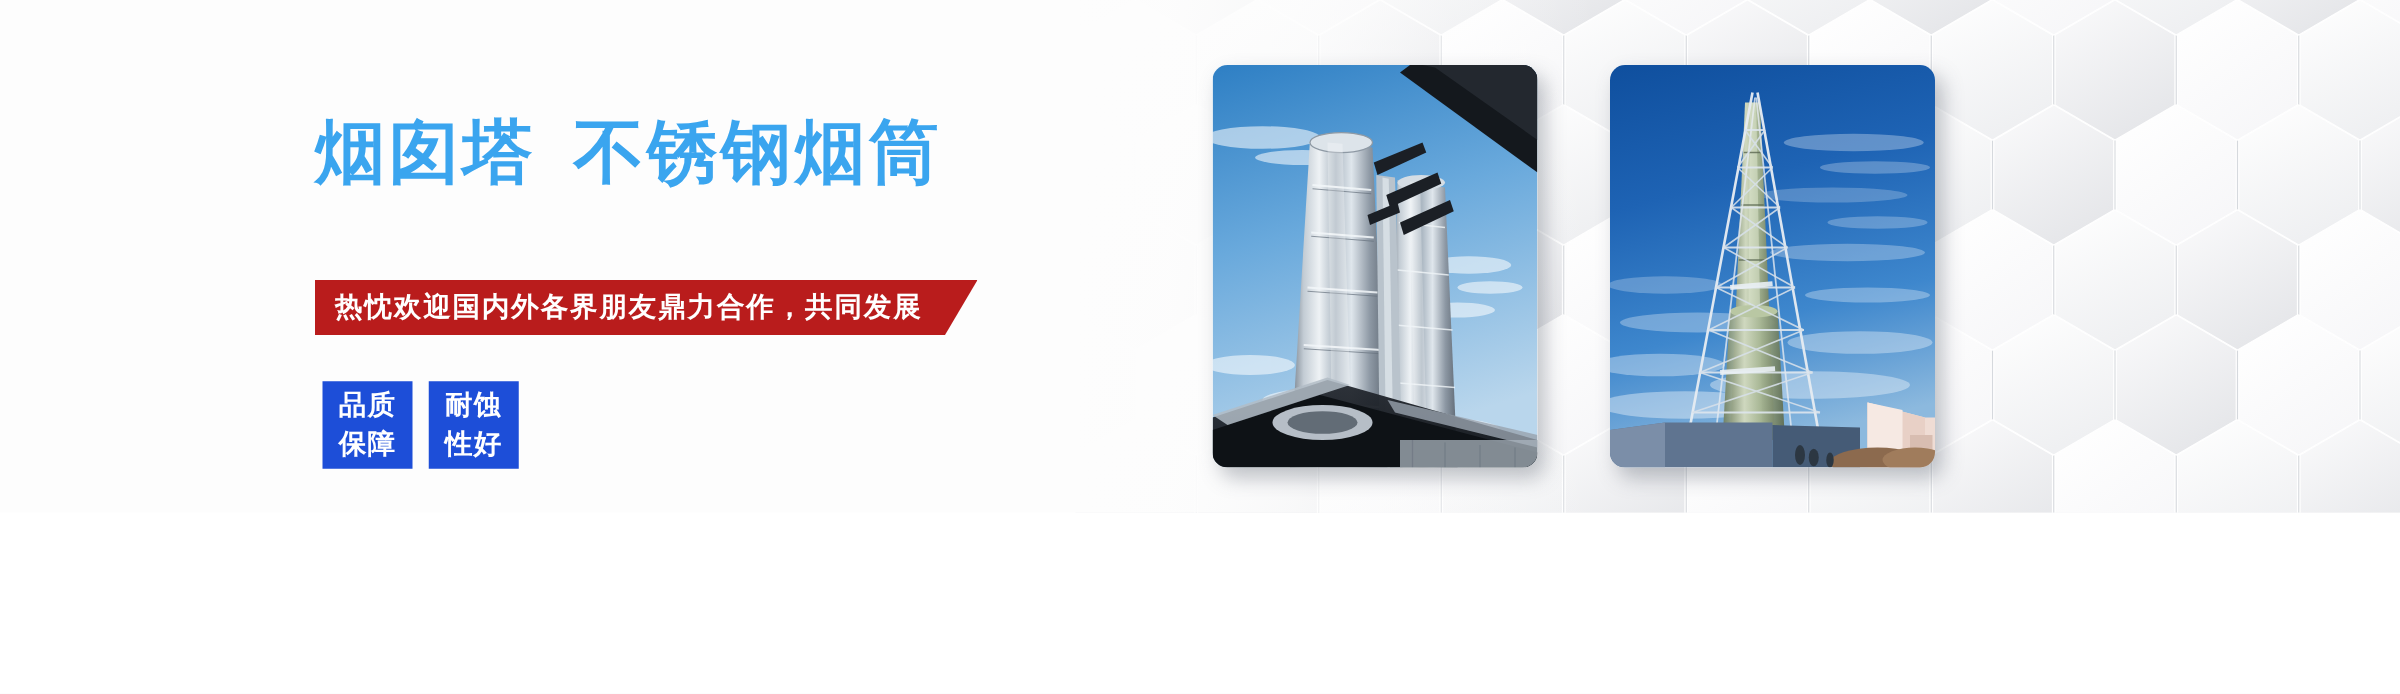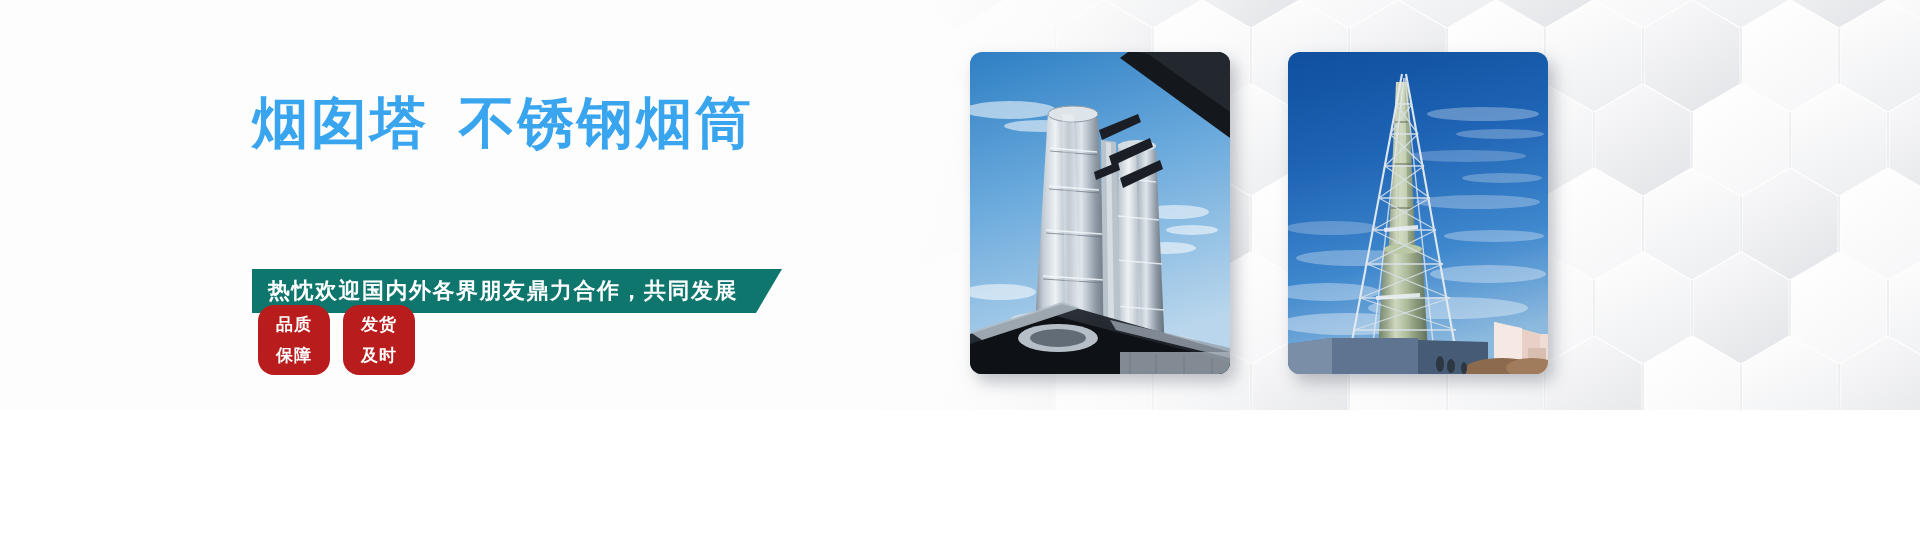--- a/index.html
+++ b/index.html
@@ -67,48 +67,47 @@
     white-space: nowrap;
     font-family: "DejaVu Sans", "Liberation Sans", sans-serif;
   }
   .headline .gap { display: inline-block; width: 30px; }
 
   .ribbon {
     position: absolute;
     top: 224px;
     left: 0;
     height: 44px;
-    background: #0f766e;
+    background: #b91c1c;
     color: #ffffff;
     font-size: 22px;
     font-weight: bold;
     letter-spacing: 1.5px;
     display: flex;
     align-items: center;
     padding: 0 44px 0 16px;
     white-space: nowrap;
     clip-path: polygon(0 0, 100% 0, calc(100% - 26px) 100%, 0 100%);
     font-family: "DejaVu Sans", "Liberation Sans", sans-serif;
-    margin-top: 45px;
   }
 
   .badges {
     position: absolute;
     top: 305px;
     left: 6px;
     display: flex;
     gap: 13px;
   }
   .badge {
     width: 72px;
     height: 70px;
-    background: #b91c1c;
-    border-radius: 16px;
+    background: #1d4ed8;
+    border-radius: 0;
     color: #ffffff;
-    font-size: 17px;
+    font-size: 22px;
     font-weight: bold;
     line-height: 31px;
     letter-spacing: 1px;
     display: flex;
     flex-direction: column;
     align-items: center;
     justify-content: center;
     text-align: center;
     font-family: "DejaVu Sans", "Liberation Sans", sans-serif;
   }
@@ -284,22 +283,22 @@
     <div class="ribbon">
       <span>热忱欢迎国内外各界朋友鼎力合作，共同发展</span>
     </div>
 
     <div class="badges">
       <div class="badge">
         <span>品质</span>
         <span>保障</span>
       </div>
       <div class="badge">
-        <span>发货</span>
-        <span>及时</span>
+        <span>耐蚀</span>
+        <span>性好</span>
       </div>
     </div>
 
   </div>
 
   <div class="photo photo-left">
     <svg viewBox="0 0 260 322" preserveAspectRatio="xMidYMid slice" aria-hidden="true">
       <defs>
         <linearGradient id="skyL" x1="0" y1="0" x2="0.25" y2="1">
           <stop offset="0%" stop-color="#2e7fc4"></stop>

